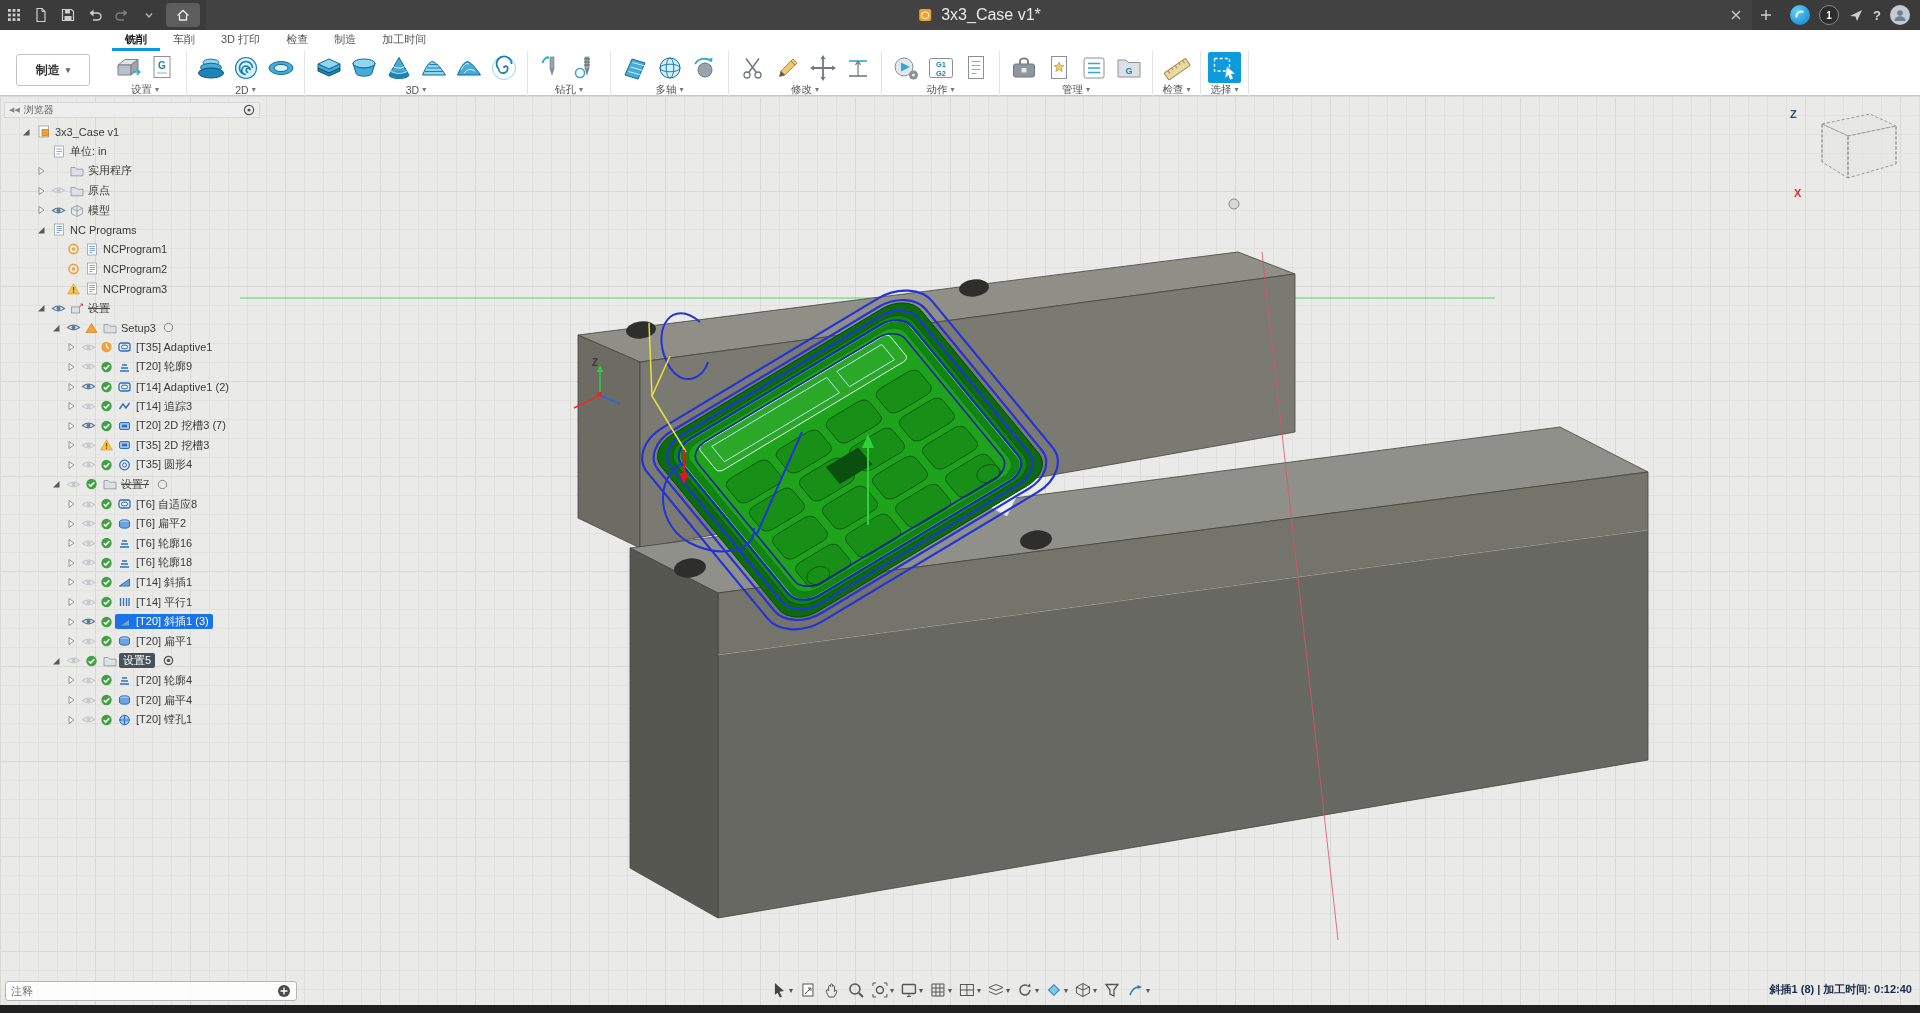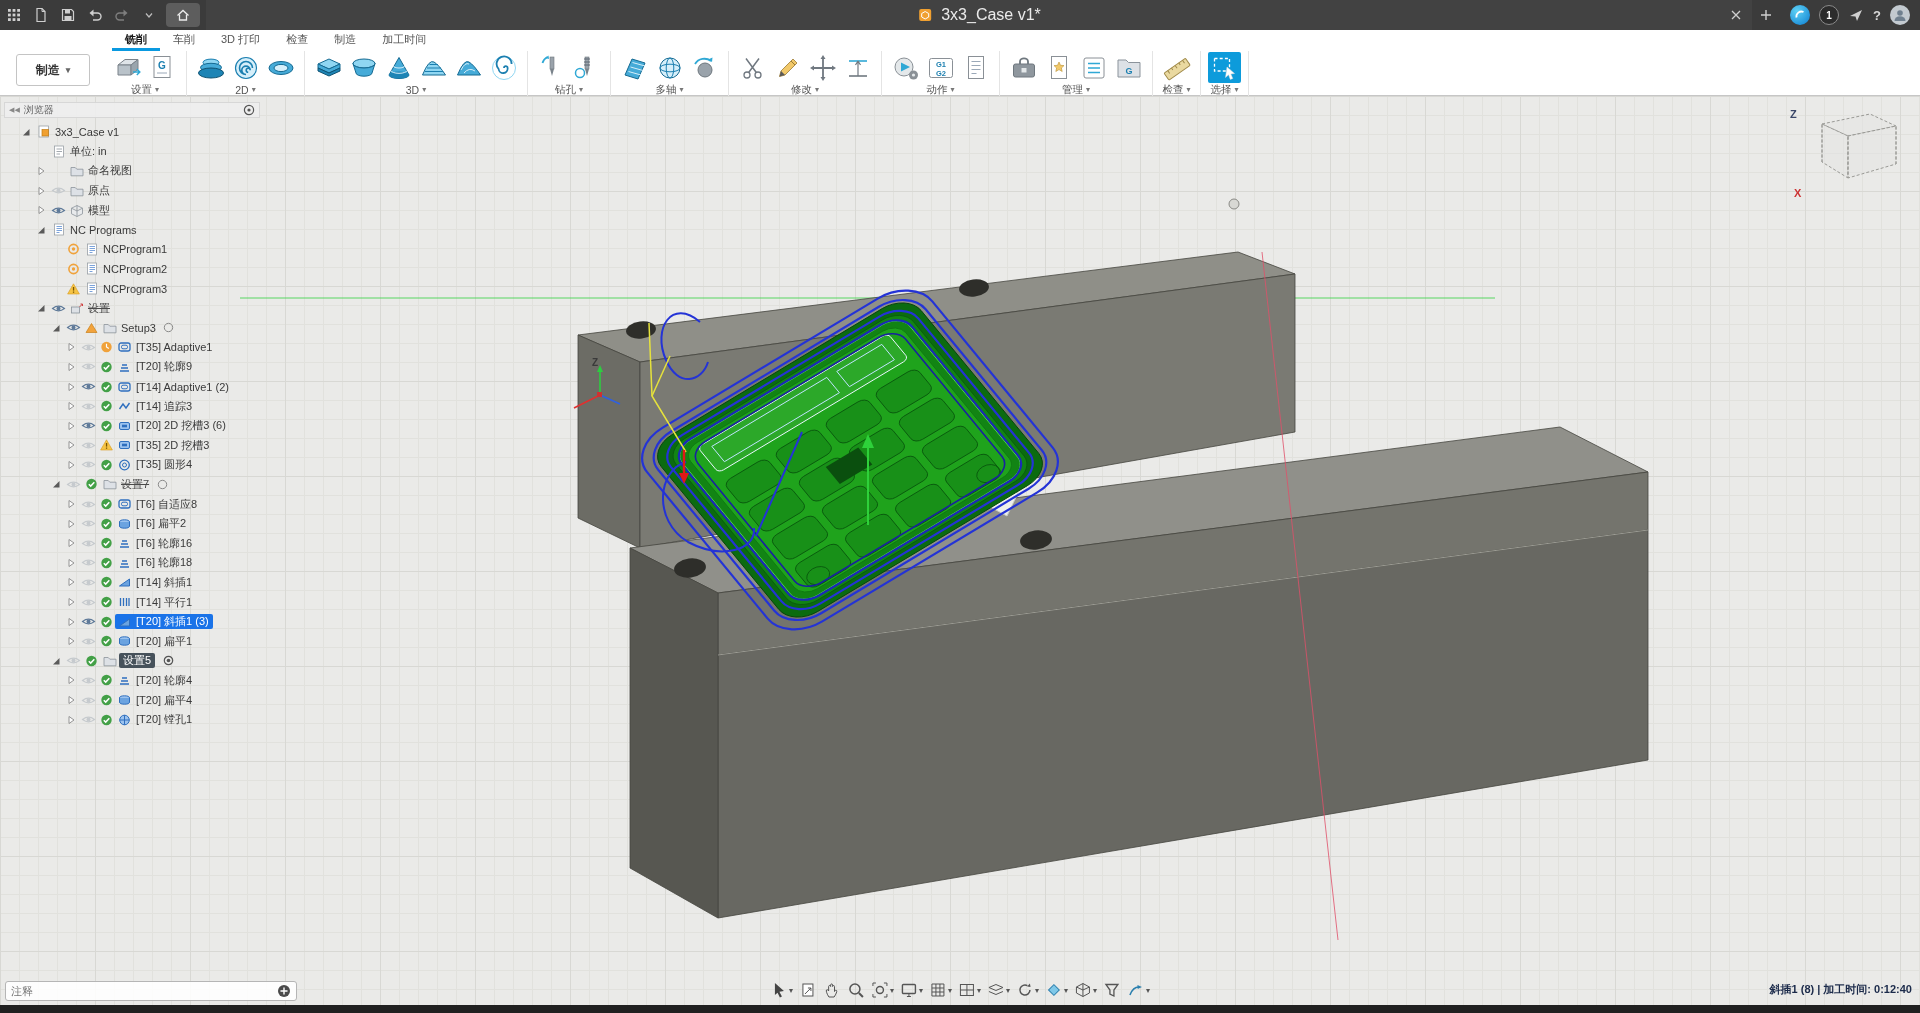--- a/index.html
+++ b/index.html
@@ -612,21 +612,21 @@
               <path d="M4,2.5 L9,6 L4,9.5 Z" fill="#fcfcfc" stroke="#8a8a8a" stroke-width="0.9"></path>
             </svg>
           </span>
           <span class="slot" style="width:18px"></span>
           <span class="rowmain">
             <span class="slot" style="width:19px">
               <svg width="14" height="12" viewBox="0 0 14 12">
                 <path d="M1,2.5 H5.2 L6.8,4.2 H13 V10.8 H1 Z" fill="#dde1e6" stroke="#8b939b" stroke-width="0.8"></path>
               </svg>
             </span>
-            <span class="tlabel">命名视图</span>
+            <span class="tlabel">实用程序</span>
           </span>
         </div>
         <div class="trow" style="padding-left:29px">
           <span class="slot" style="width:16px">
             <svg width="12" height="12" viewBox="0 0 12 12">
               <path d="M4,2.5 L9,6 L4,9.5 Z" fill="#fcfcfc" stroke="#8a8a8a" stroke-width="0.9"></path>
             </svg>
           </span>
           <span class="slot" style="width:18px">
             <svg width="15" height="11" viewBox="0 0 15 11">
@@ -916,21 +916,21 @@
               <path d="M3.8,6.2 L5.7,8.1 L9.3,4.2" stroke="#fff" stroke-width="1.5" fill="none"></path>
             </svg>
           </span>
           <span class="rowmain">
             <span class="slot" style="width:19px">
               <svg width="14" height="12" viewBox="0 0 14 12">
                 <rect x="1.5" y="2.5" width="10" height="7" rx="1.5" fill="#9cc3ef" stroke="#2f6fbe"></rect>
                 <rect x="4" y="4.7" width="5" height="2.6" fill="#2f6fbe"></rect>
               </svg>
             </span>
-            <span class="tlabel">[T20] 2D 挖槽3 (6)</span>
+            <span class="tlabel">[T20] 2D 挖槽3 (7)</span>
           </span>
         </div>
         <div class="trow" style="padding-left:59px">
           <span class="slot" style="width:16px">
             <svg width="12" height="12" viewBox="0 0 12 12">
               <path d="M4,2.5 L9,6 L4,9.5 Z" fill="#fcfcfc" stroke="#8a8a8a" stroke-width="0.9"></path>
             </svg>
           </span>
           <span class="slot" style="width:18px">
             <svg width="15" height="11" viewBox="0 0 15 11">

